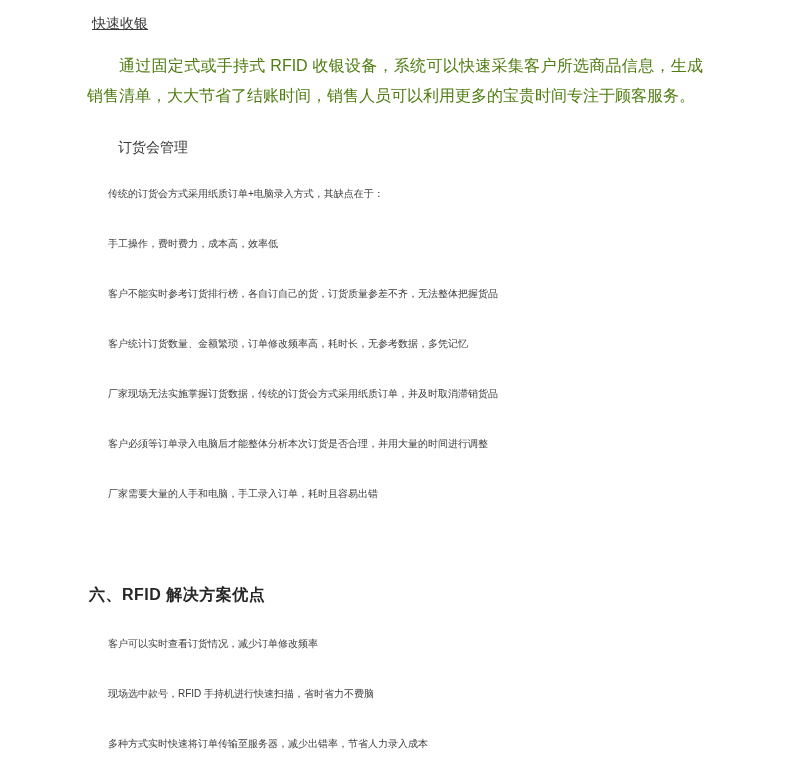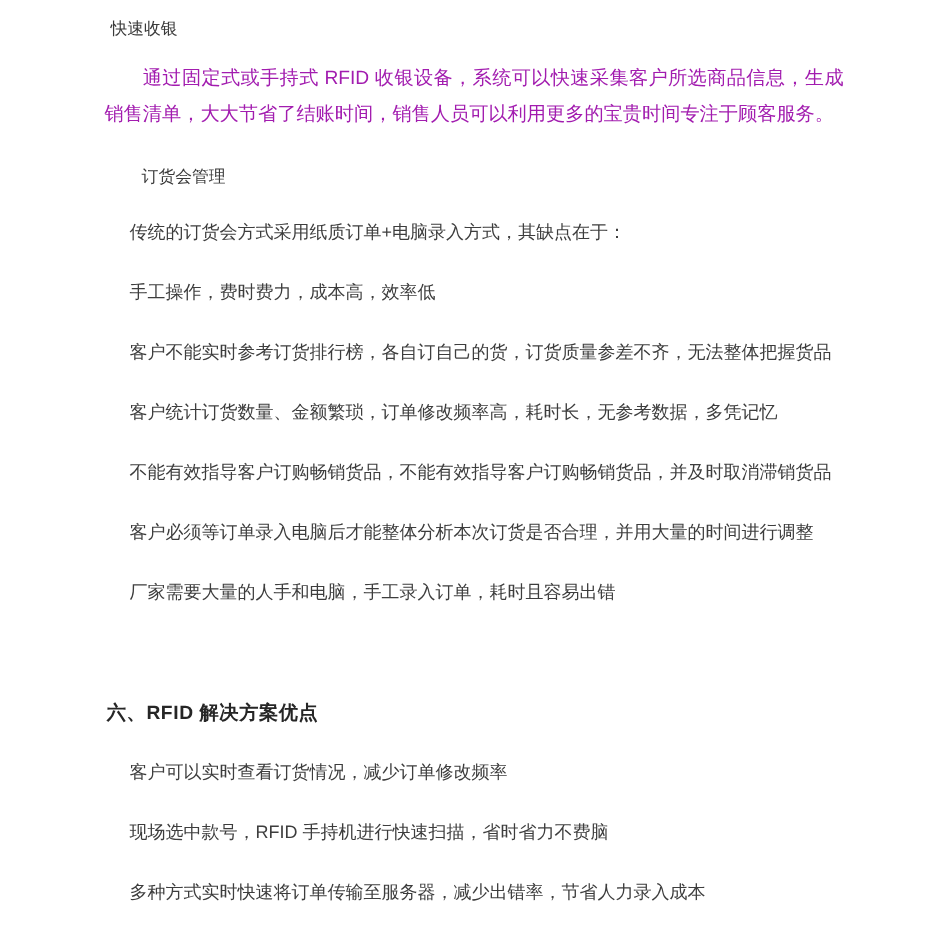--- a/index.html
+++ b/index.html
@@ -20,41 +20,42 @@
   }
   .h-small {
     font-size: 14px;
     line-height: 20px;
     font-weight: normal;
     margin: 0;
     color: #3a3a3a;
   }
   .h-first {
     margin-left: 5px;
+    text-decoration: underline;
   }
   .h-sub {
     margin-top: 26px;
     margin-left: 31px;
   }
   .para {
     font-size: 16px;
     line-height: 30px;
     width: 616px;
     text-indent: 32px;
     margin: 18px 0 0 0;
-    color: #a21caf;
+    color: #4d7c0f;
     text-align: justify;
   }
   .item-list {
     margin: 26px 0 0 21px;
     padding: 0;
     list-style: none;
   }
   .item {
-    font-size: 15px;
+    font-size: 10px;
     line-height: 22px;
     margin: 0 0 28px 0;
     color: #3d3d3d;
     white-space: nowrap;
   }
   .h-bold {
     font-size: 16px;
     line-height: 24px;
     font-weight: bold;
     margin: 78px 0 0 2px;
@@ -71,21 +72,21 @@
 
   <p class="para">通过固定式或手持式 RFID 收银设备，系统可以快速采集客户所选商品信息，生成销售清单，大大节省了结账时间，销售人员可以利用更多的宝贵时间专注于顾客服务。</p>
 
   <h3 class="h-small h-sub">订货会管理</h3>
 
   <ul class="item-list">
     <li class="item">传统的订货会方式采用纸质订单+电脑录入方式，其缺点在于：</li>
     <li class="item">手工操作，费时费力，成本高，效率低</li>
     <li class="item">客户不能实时参考订货排行榜，各自订自己的货，订货质量参差不齐，无法整体把握货品</li>
     <li class="item">客户统计订货数量、金额繁琐，订单修改频率高，耗时长，无参考数据，多凭记忆</li>
-    <li class="item">不能有效指导客户订购畅销货品，不能有效指导客户订购畅销货品，并及时取消滞销货品</li>
+    <li class="item">厂家现场无法实施掌握订货数据，传统的订货会方式采用纸质订单，并及时取消滞销货品</li>
     <li class="item">客户必须等订单录入电脑后才能整体分析本次订货是否合理，并用大量的时间进行调整</li>
     <li class="item">厂家需要大量的人手和电脑，手工录入订单，耗时且容易出错</li>
   </ul>
 
   <h2 class="h-bold">六、RFID 解决方案优点</h2>
 
   <ul class="item-list">
     <li class="item">客户可以实时查看订货情况，减少订单修改频率</li>
     <li class="item">现场选中款号，RFID 手持机进行快速扫描，省时省力不费脑</li>
     <li class="item">多种方式实时快速将订单传输至服务器，减少出错率，节省人力录入成本</li>

